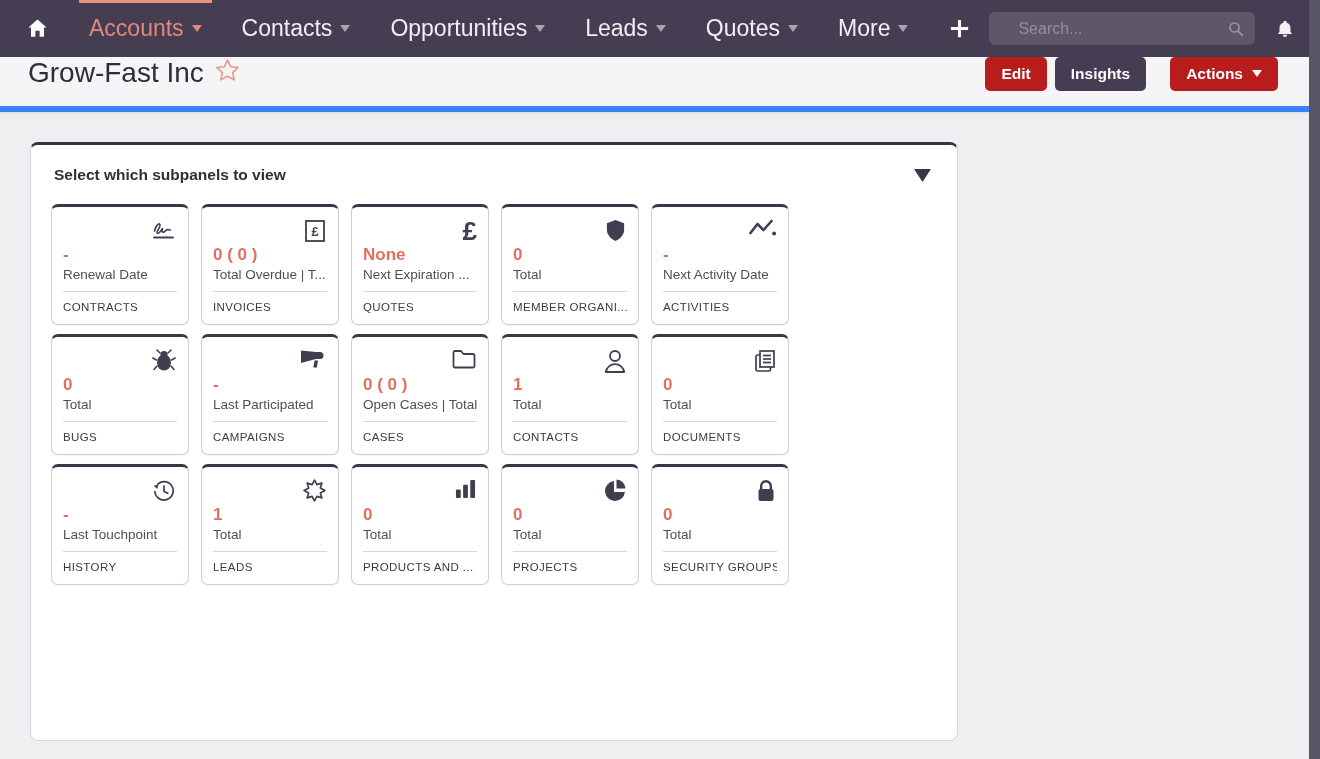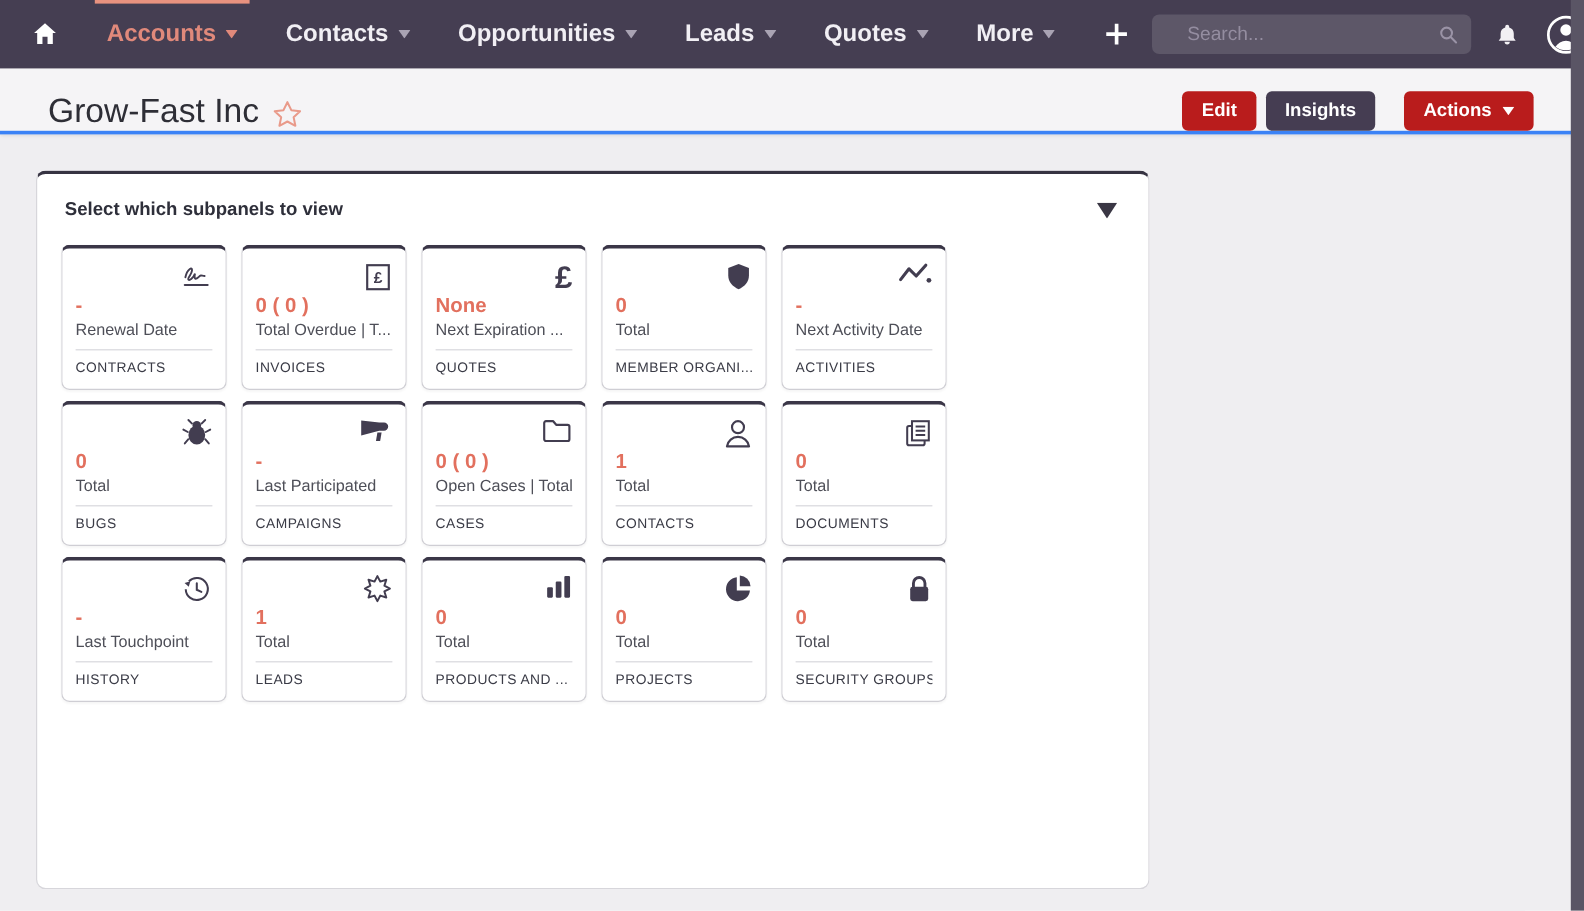--- a/index.html
+++ b/index.html
@@ -10,21 +10,21 @@
     background:#efeef1;
   }
   
   .navbar {
     height:57px; background:#453e52; display:flex; align-items:center;
     padding:0 16px 0 26px; position:relative; z-index:5;
   }
   .nav-home { color:#ffffff; display:flex; align-items:center; margin-right:40px; cursor:pointer; }
   .nav-item {
     position:relative; display:flex; align-items:center; gap:8px;
-    height:57px; margin-right:40px; color:#f1eff4; font-size:20px; cursor:pointer;font-weight:bold;
+    height:57px; margin-right:40px; color:#f1eff4; font-size:23px; cursor:pointer;
   }
   .nav-item .caret { color:#a9a3b3; display:flex; }
   .nav-item.active { color:#e0897b; }
   .nav-item.active .caret { color:#e0897b; }
   .nav-item.active::before {
     content:""; position:absolute; top:0; left:-10px; right:-10px; height:3px; background:#e8927f;
   }
   .nav-spacer { flex:1; }
   .nav-plus { color:#ffffff; display:flex; margin-right:18px; cursor:pointer; }
   .search-pill {
@@ -35,22 +35,22 @@
     flex:1; background:transparent; border:none; outline:none;
     color:#ddd9e2; font-size:16px; font-family:"Liberation Sans", sans-serif; min-width:0;
   }
   .search-pill input::placeholder { color:#948da0; }
   .search-pill .mag { color:#9a93a6; display:flex; cursor:pointer; }
   .nav-bell { color:#f2f0f4; display:flex; margin-right:22px; cursor:pointer; }
   .nav-avatar { color:#ffffff; display:flex; margin-right:14px; cursor:pointer; }
 
   
   .titlebar {
-    height:55px; background:#f5f4f6; display:flex; align-items:flex-end;
-    padding:0 42px 0 40px; border-bottom:3px solid #3b82f6;
+    height:55px; background:#f5f4f6; display:flex; align-items:flex-start;
+    padding:0 42px 0 28px; border-bottom:6px solid #3b82f6;
     box-shadow:0 1px 3px rgba(0,0,0,.10); position:relative; z-index:4;
   }
   .page-title { font-size:28px; color:#2e2e36; }
   .fav-star { color:#e99a8a; display:flex; margin-left:10px; cursor:pointer; }
   .titlebar-buttons { margin-left:auto; display:flex; align-items:center; gap:8px; }
   .btn {
     border:none; border-radius:5px; color:#ffffff; font-weight:700; font-size:15.5px;
     padding:9px 16px; font-family:"Liberation Sans", sans-serif; cursor:pointer;
     display:flex; align-items:center; gap:9px; line-height:1;
   }

